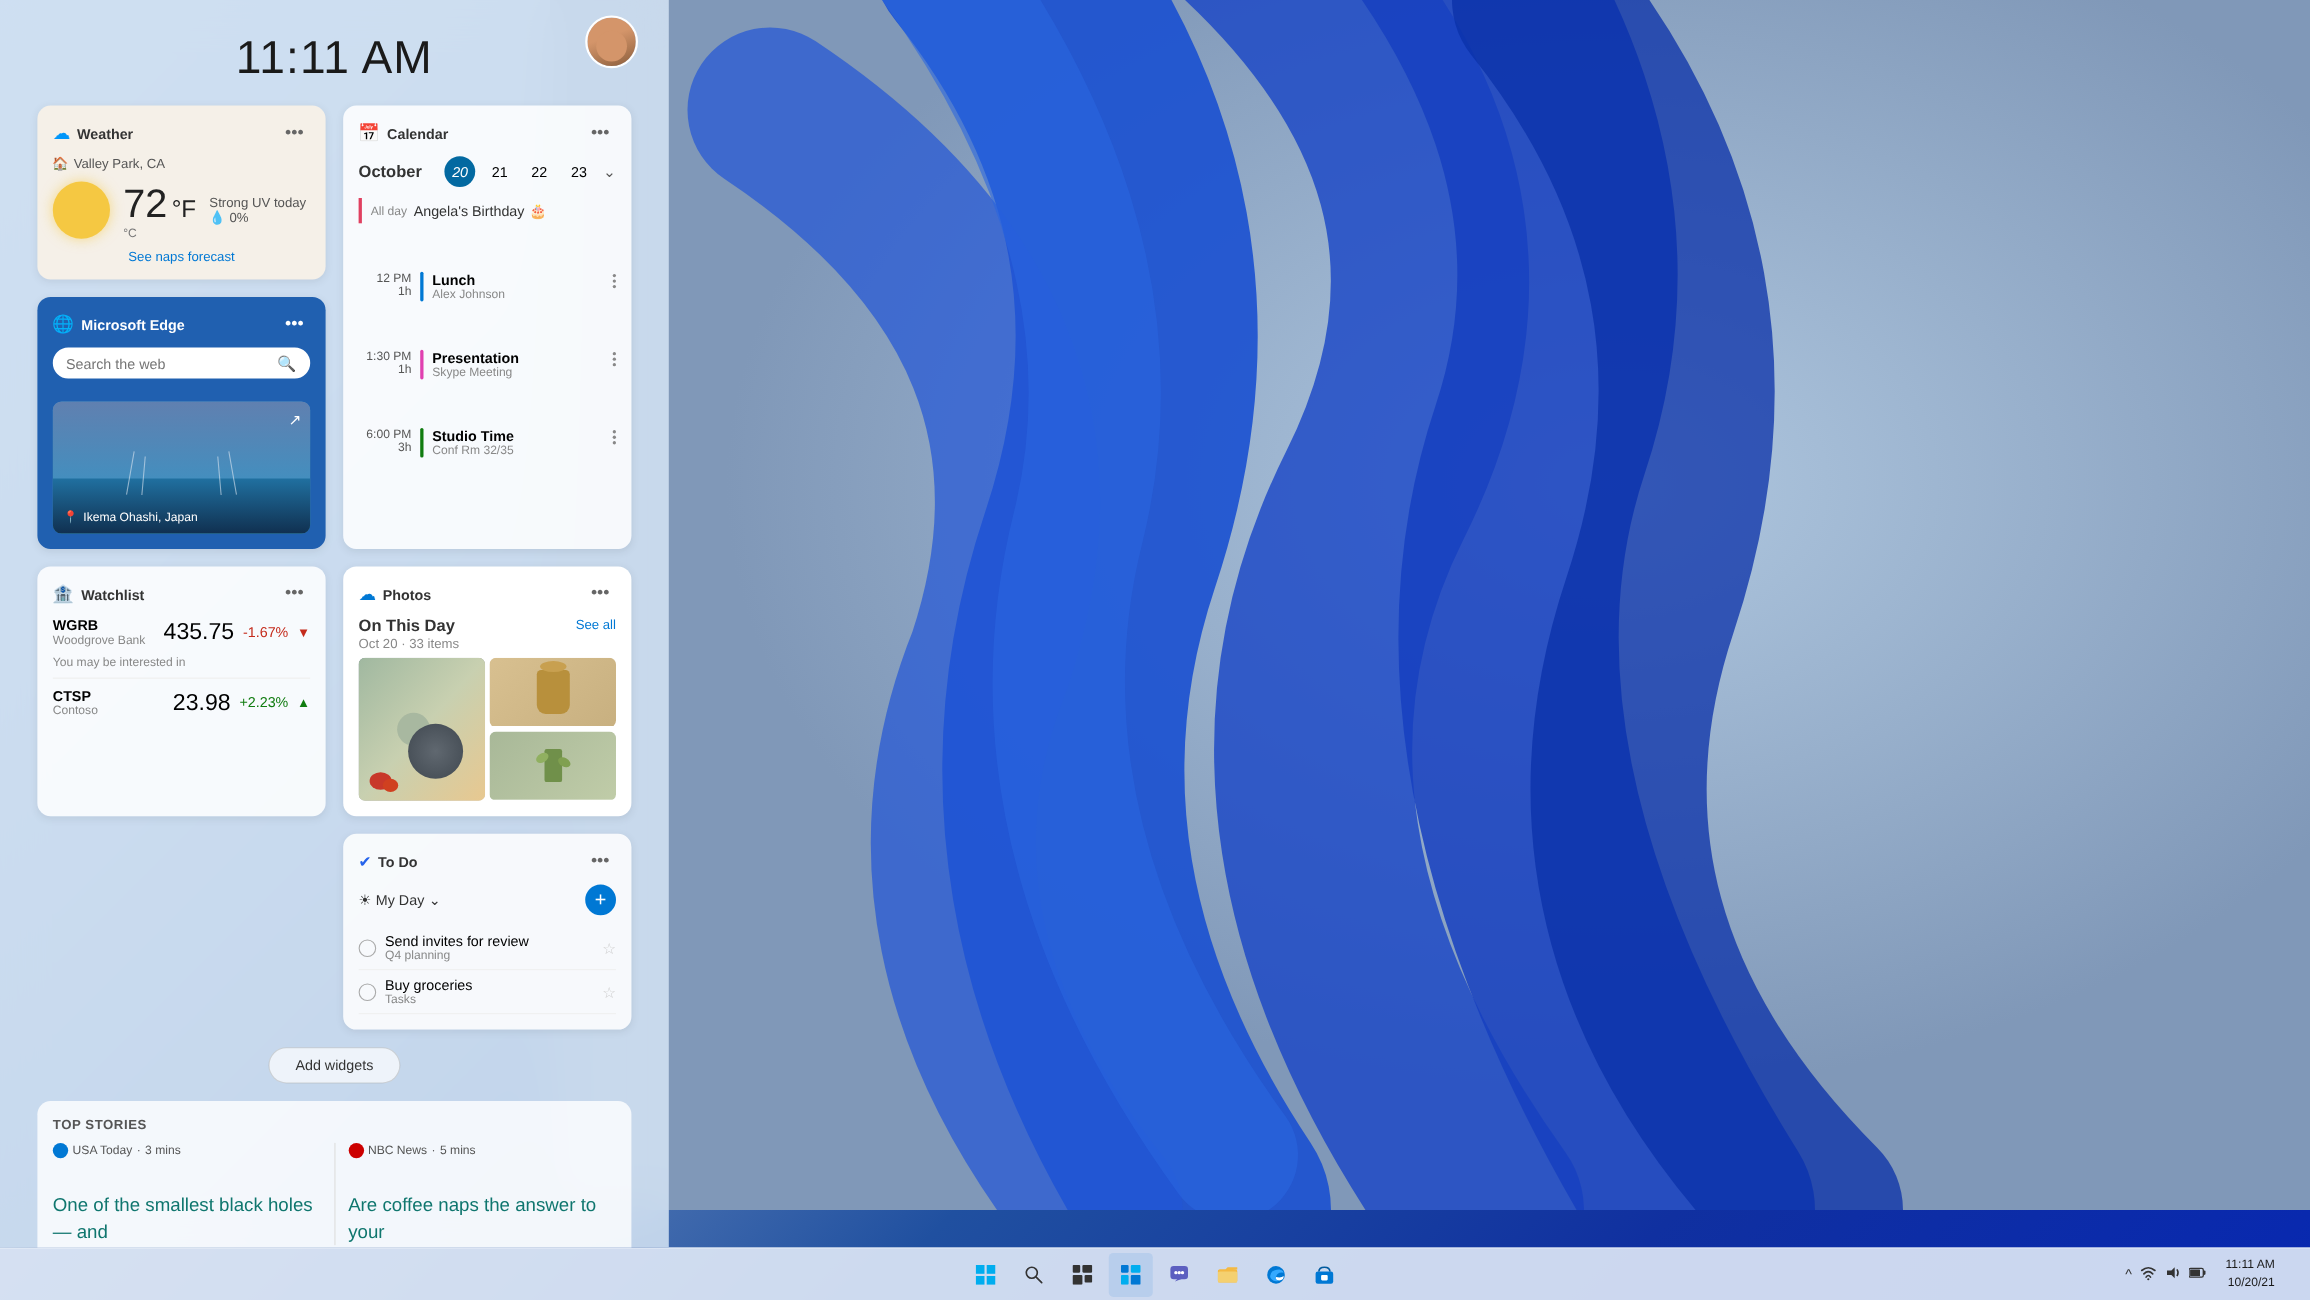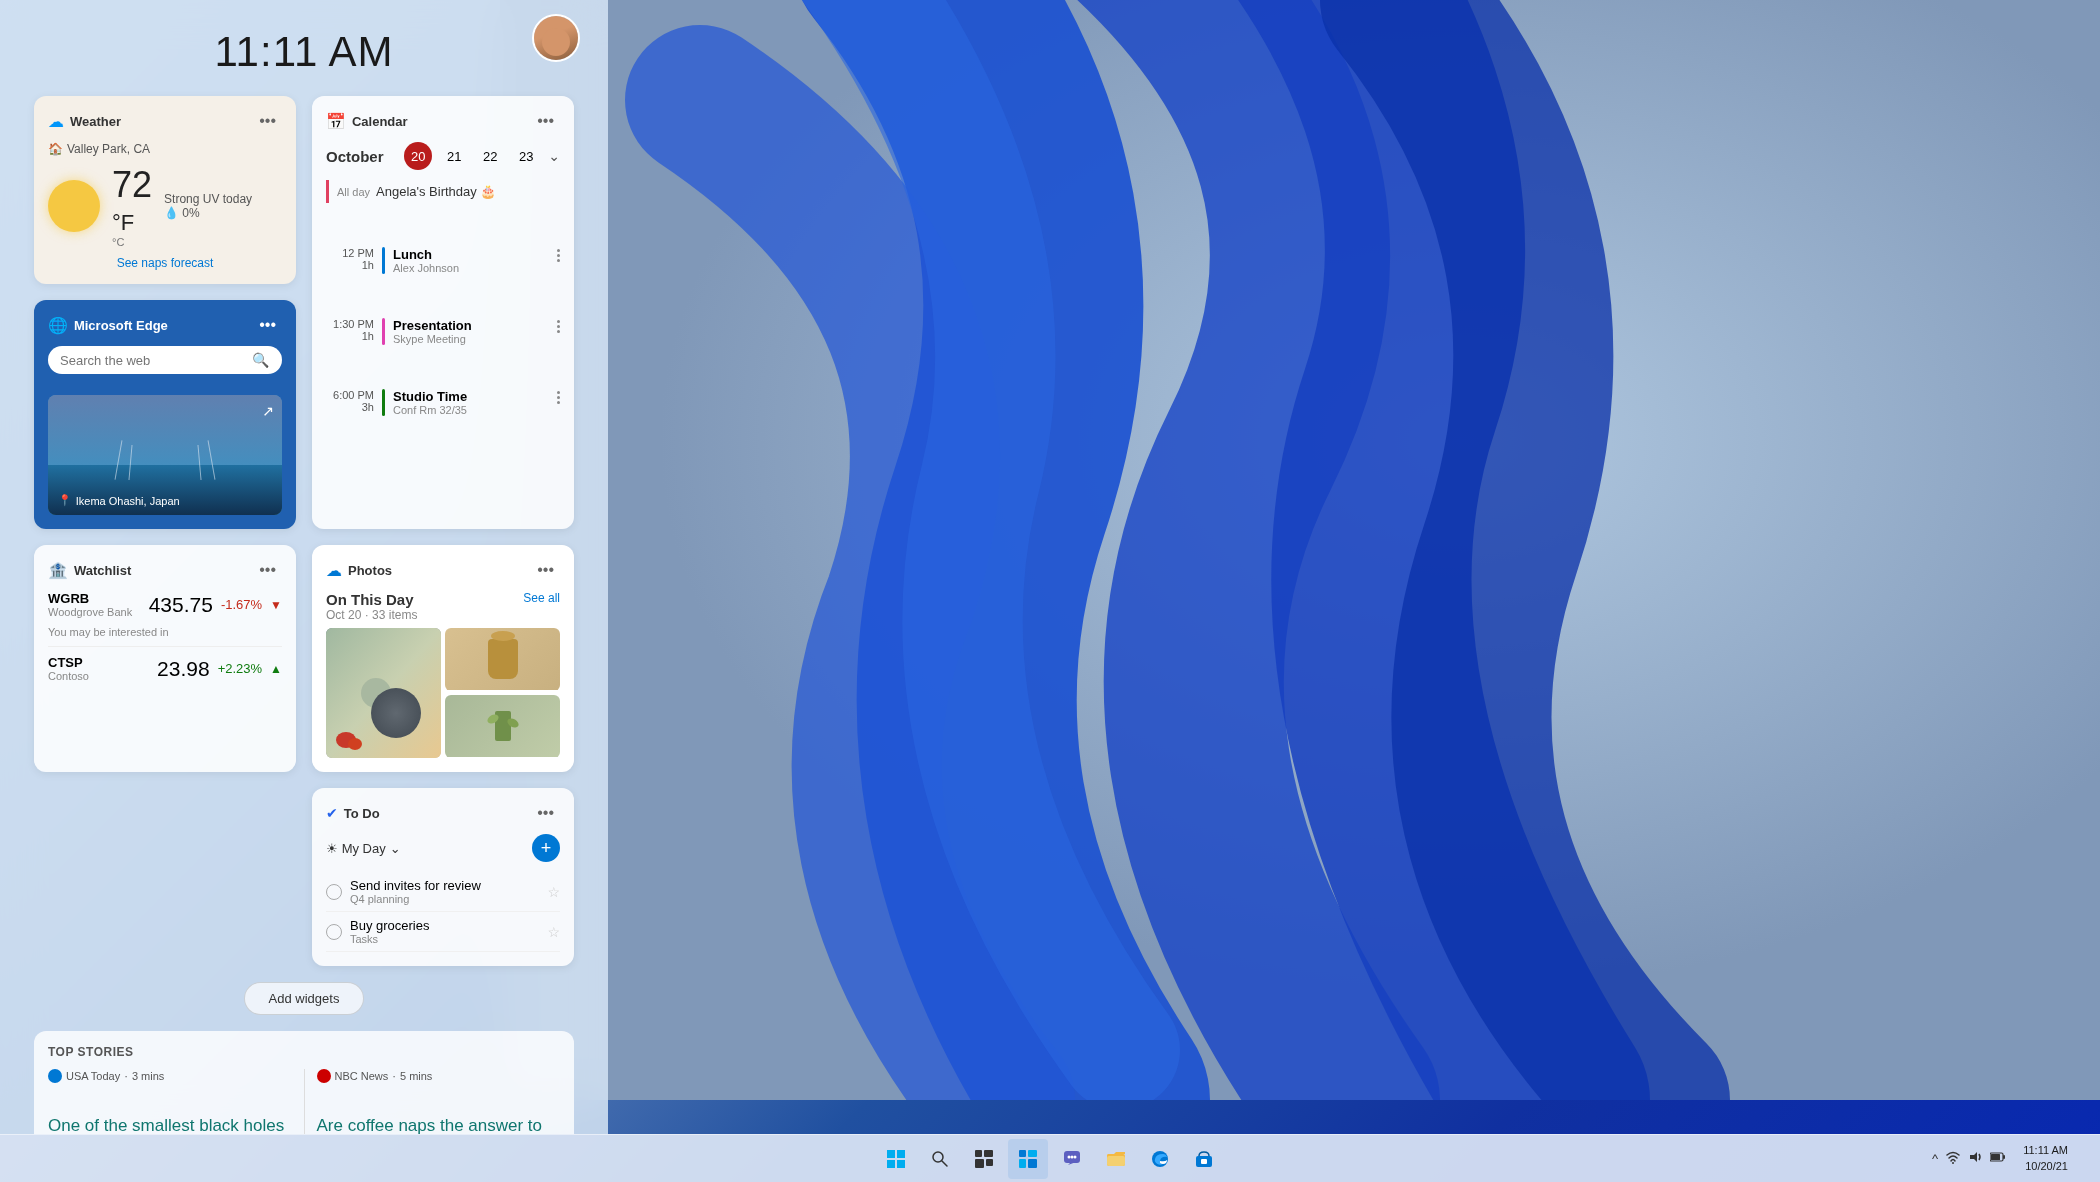--- a/index.html
+++ b/index.html
@@ -369,22 +369,23 @@
       height: 28px;
       display: flex;
       align-items: center;
       justify-content: center;
       font-size: 13px;
       border-radius: 50%;
       cursor: pointer;
     }
 
     .calendar-day.today {
-      background: #b91c1c;
+      background: #0369a1;
       color: white;
+      font-style: italic;
     }
 
     .calendar-expand {
       font-size: 14px;
       color: #555;
       cursor: pointer;
     }
 
     .calendar-all-day {
       display: flex;
@@ -741,21 +742,21 @@
         </div>
         <span class="widget-more-btn">•••</span>
       </div>
       <div class="weather-location">
         <span>🏠</span>
         <span>Valley Park, CA</span>
       </div>
       <div class="weather-main">
         <div class="weather-icon-sun"></div>
         <div>
-          <div style="display:flex;align-items:baseline;gap:4px;flex-direction:column;">
+          <div style="display:flex;align-items:baseline;gap:4px;">
             <span class="weather-temp">72</span>
             <span class="weather-temp" style="font-size:22px;">°F</span>
           </div>
           <div style="font-size:11px;color:#777;">°C</div>
         </div>
         <div class="weather-details">
           <div>Strong UV today</div>
           <div>
             <span>💧</span> <span>0%</span>
           </div>

